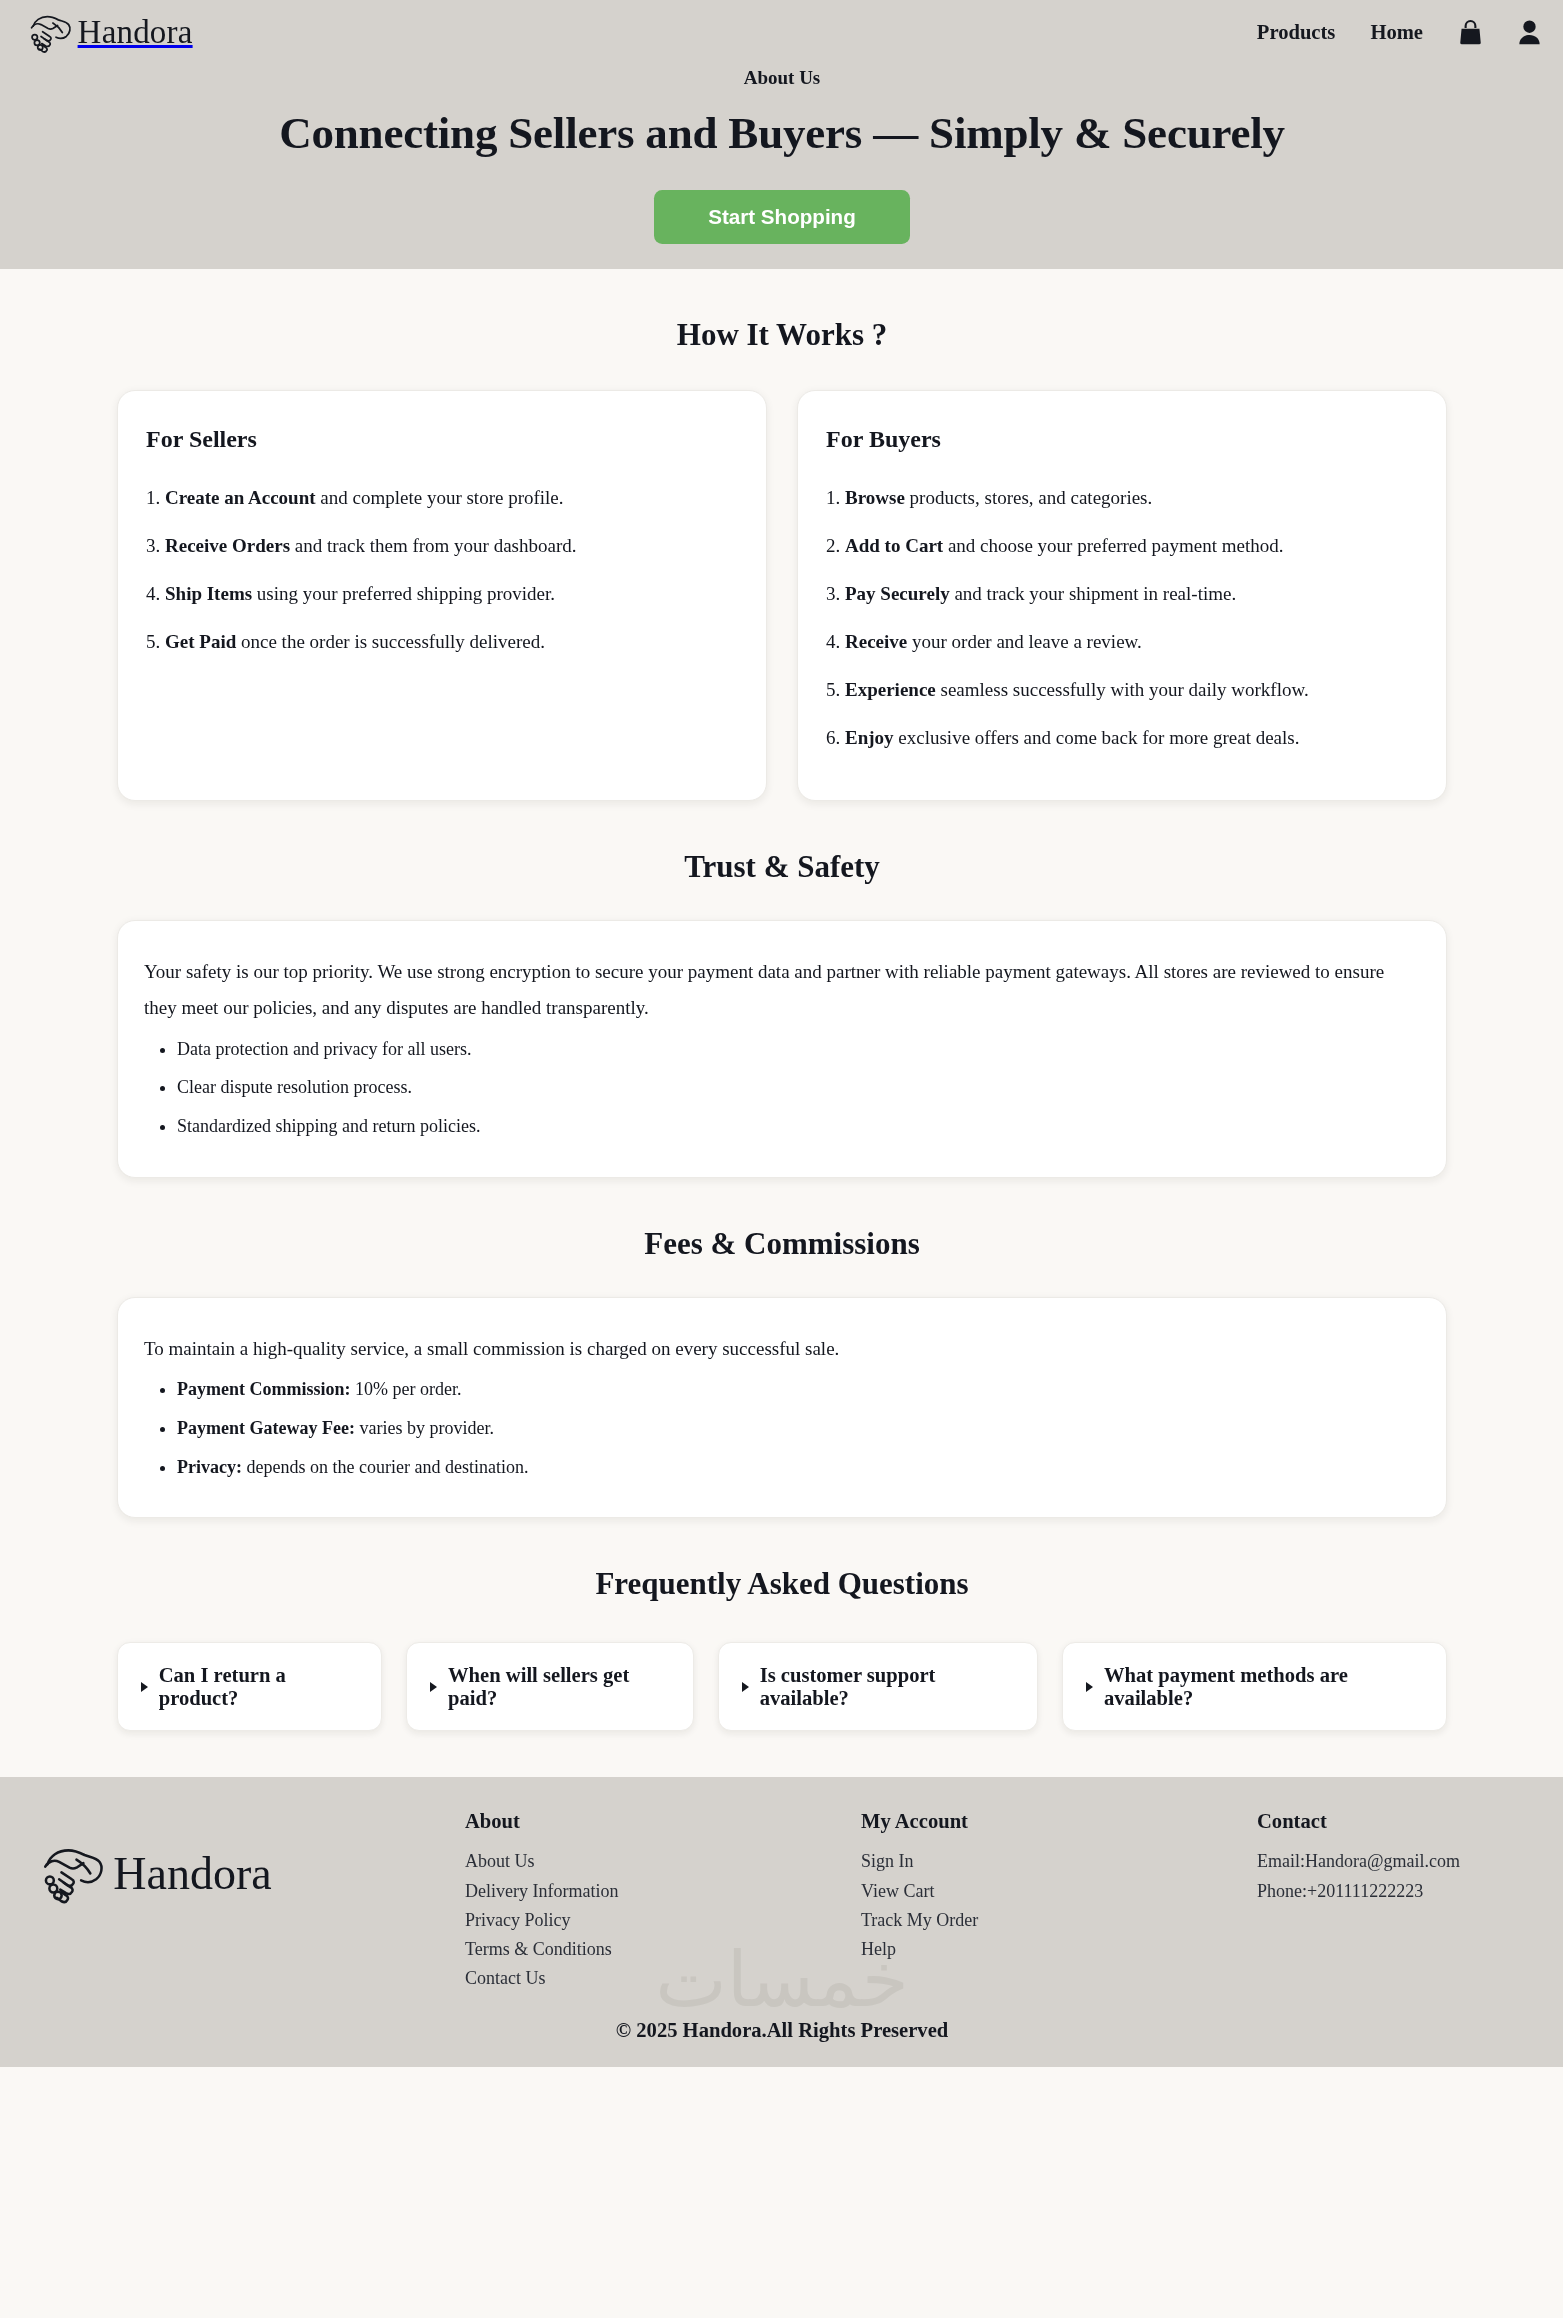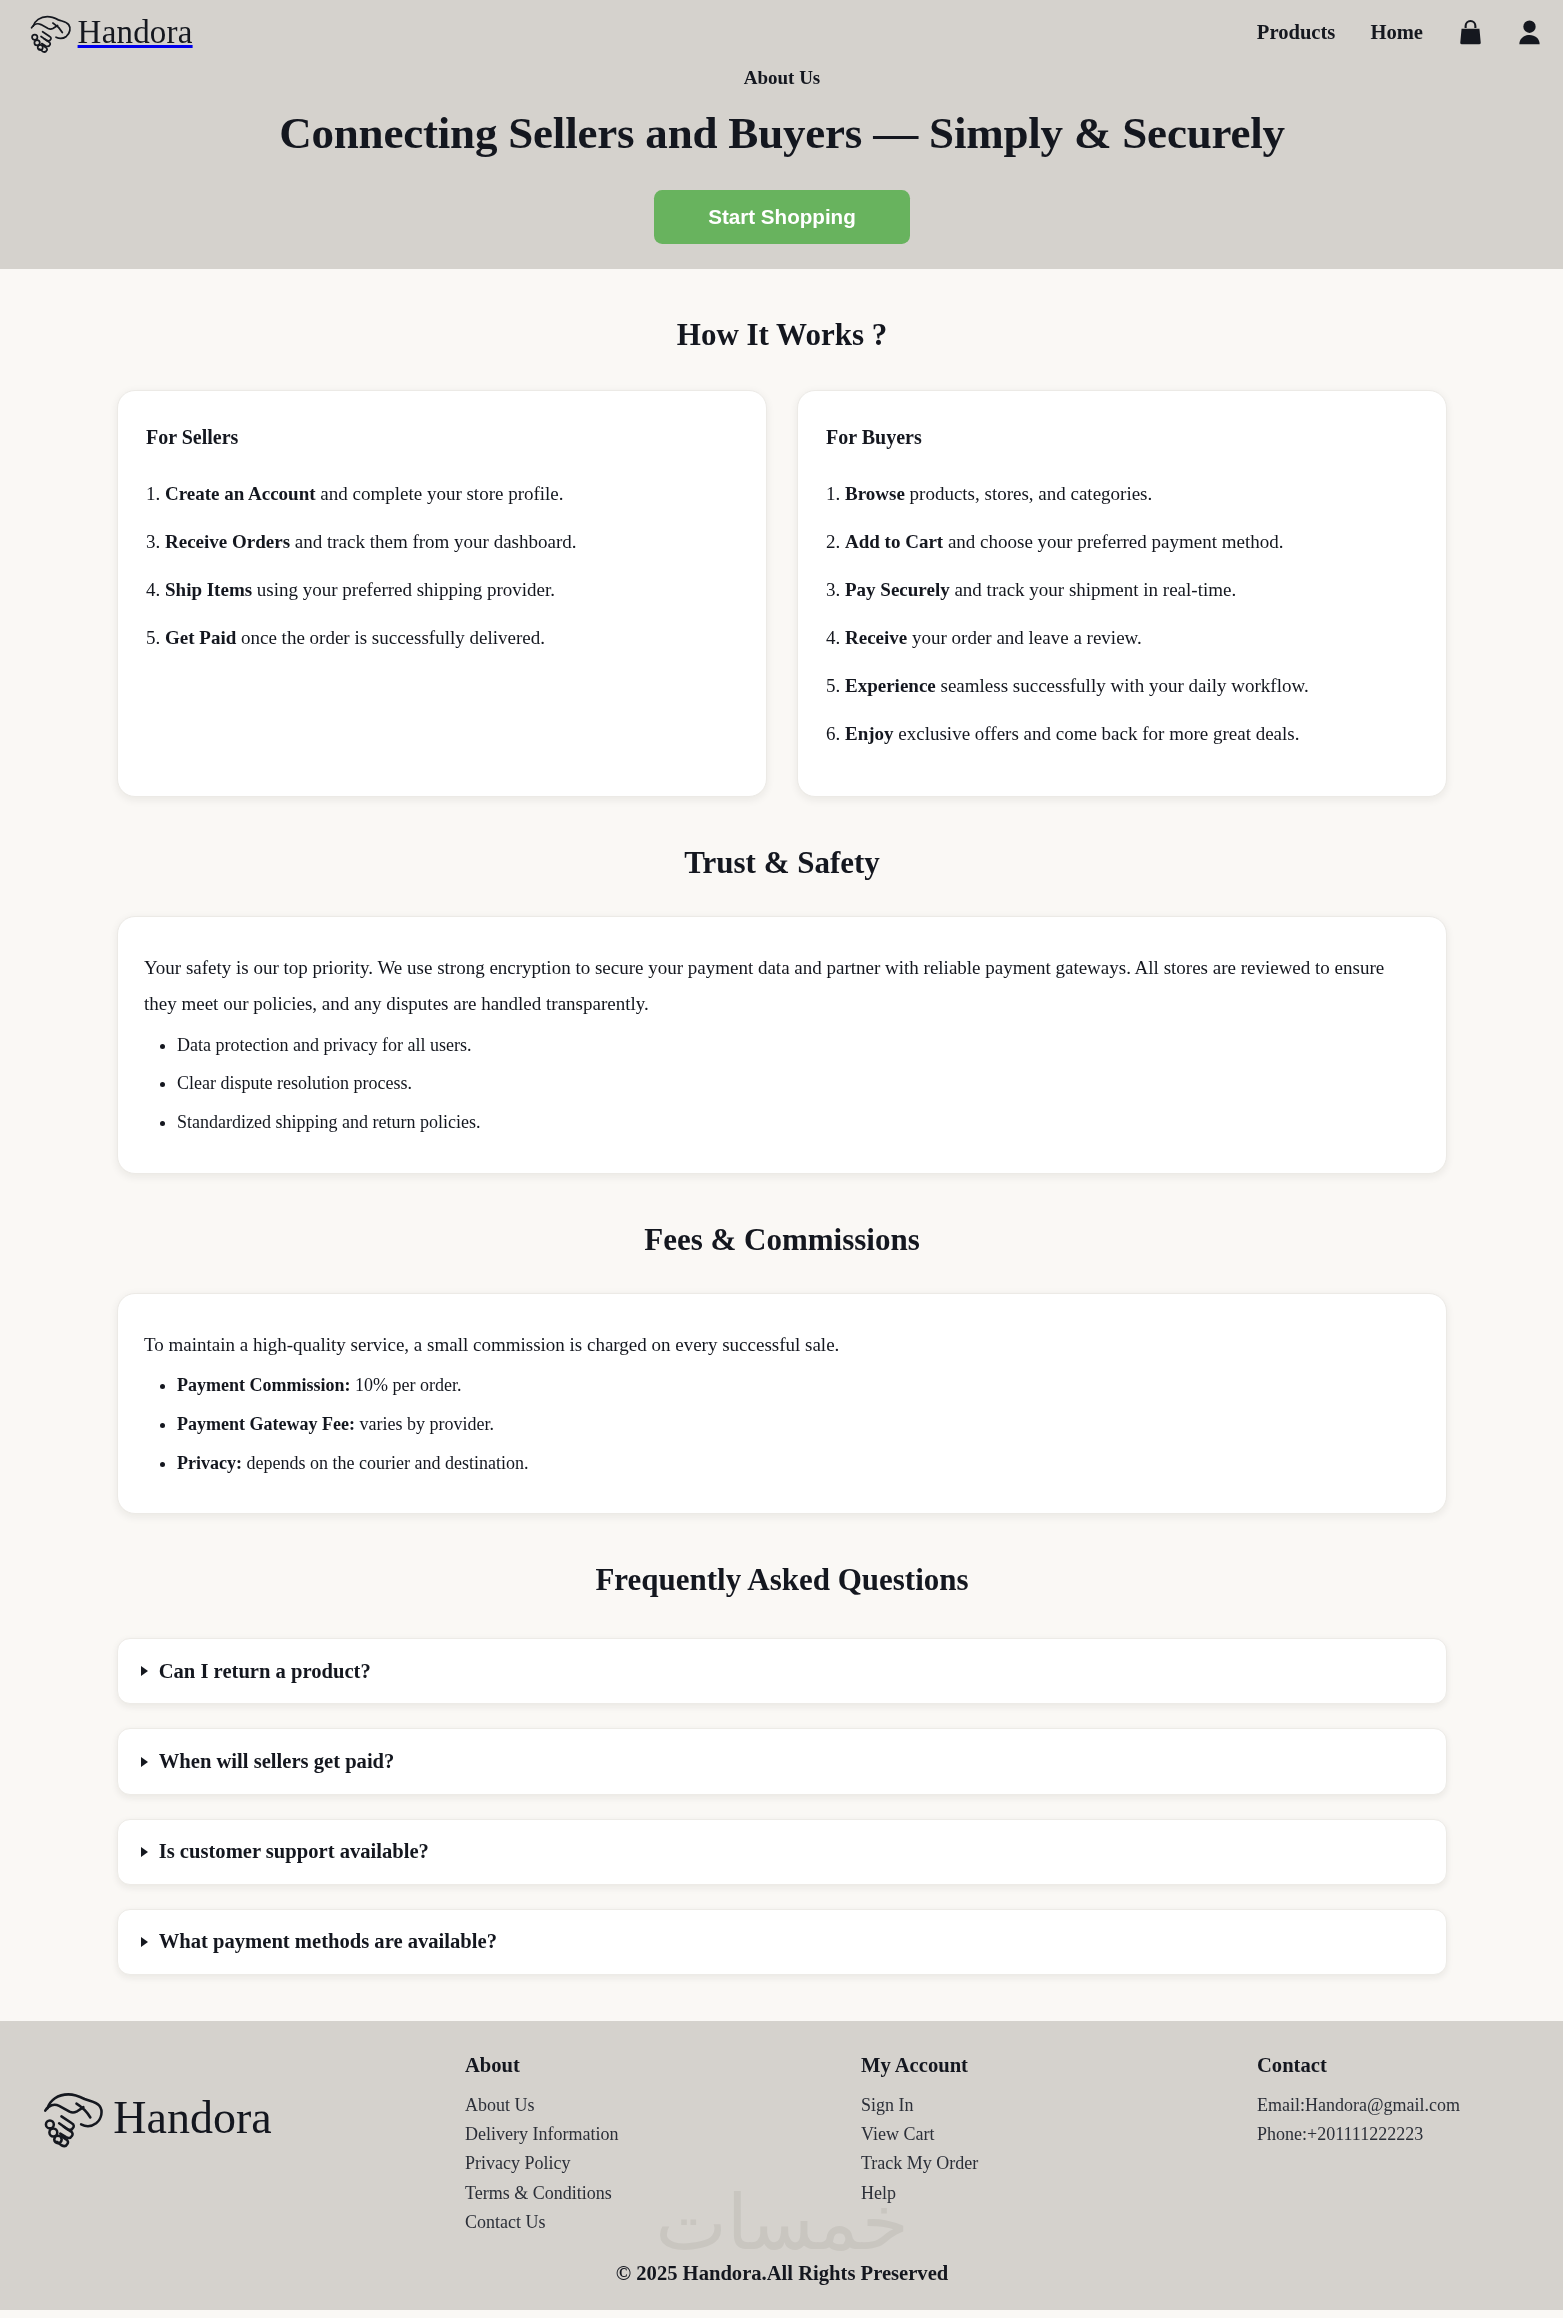--- a/index.html
+++ b/index.html
@@ -61,33 +61,33 @@
     border-radius:18px;
     box-shadow:0 2.5px 8.2px rgba(30,25,15,.07);
   }
 
   
   .how-grid {
     display:grid; grid-template-columns:1fr 1fr; gap:30px;
     margin-top:37px;
   }
   .how-card { padding:35px 28px 31px; }
-  .how-card h3 { font-size:20px; font-weight:700; margin:0 0 28px; }
+  .how-card h3 { font-size:24px; font-weight:700; margin:0 0 28px; }
   .step { font-size:19px; line-height:1.84; margin:0 0 13px; }
   .step b { font-weight:700; }
 
   
   .panel { margin-top:35px; padding:33px 26px 28px; }
   .panel p { font-size:19px; line-height:1.9; margin:0 0 6.6px; }
   .panel ul { margin:5px 0 0; padding-left:33px; }
   .panel li { font-size:18px; line-height:1.78; margin-bottom:6.6px; }
   .panel li b { font-weight:700; }
 
   
-  .faq-list { margin-top:40px; display:flex; flex-direction:column; gap:24px; }
+  .faq-list { margin-top:40px; display:flex; flex-direction:row; gap:24px; }
   .faq-item {
     background:#ffffff; border:0.8px solid #edebe7; border-radius:13px;
     box-shadow:0 2.5px 7.4px rgba(30,25,15,.07);
     padding:20.6px 23px; cursor:pointer; display:flex; align-items:center; gap:10.7px;
   }
   .faq-caret {
     width:0; height:0; flex:0 0 auto;
     border-left:7.4px solid #15181f;
     border-top:5px solid transparent;
     border-bottom:5px solid transparent;

